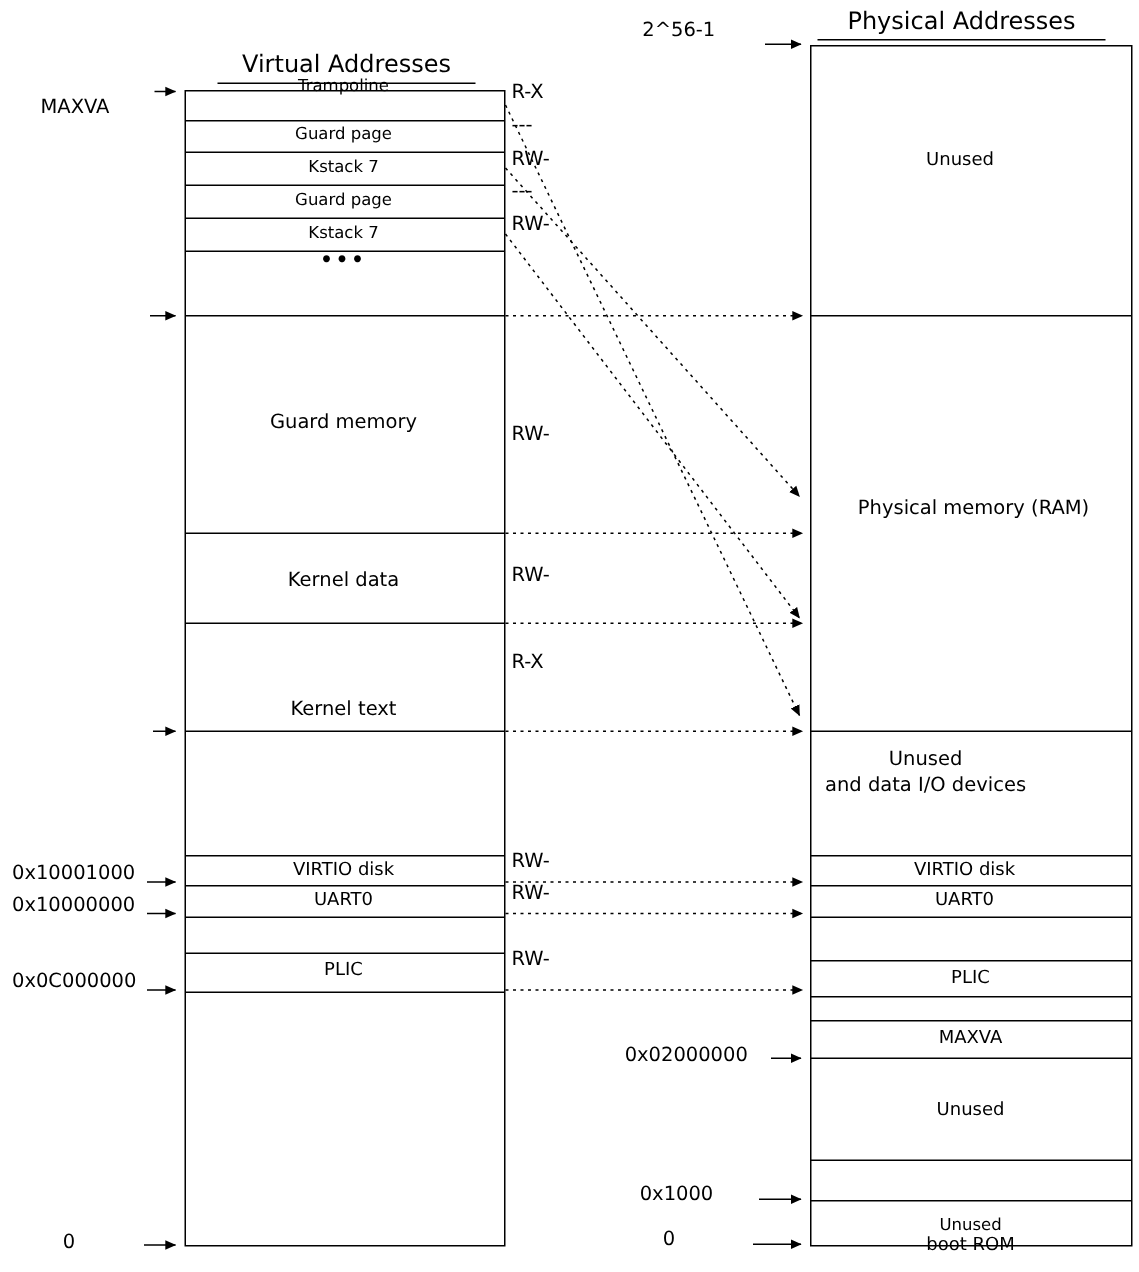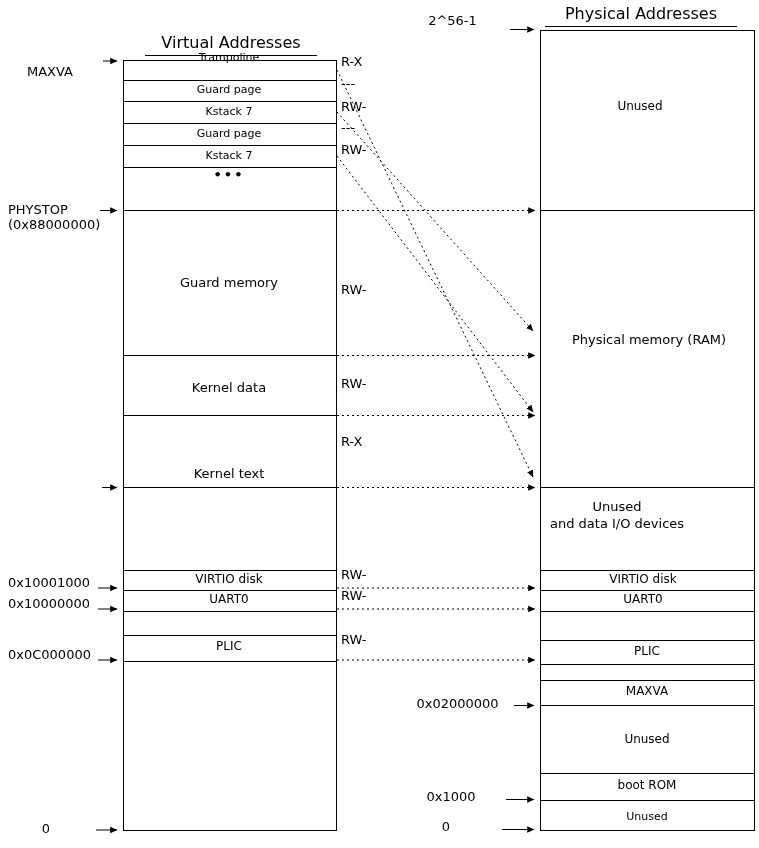--- a/index.html
+++ b/index.html
@@ -91,24 +91,20 @@
   <div class="lbl fs13" style="left:341px;top:121px">---</div>
   <div class="lbl fs13" style="left:341px;top:143px">RW-</div>
   <div class="lbl fs13" style="left:341px;top:283px">RW-</div>
   <div class="lbl fs13" style="left:341px;top:377px">RW-</div>
   <div class="lbl fs13" style="left:341px;top:435px">R-X</div>
   <div class="lbl fs13" style="left:341px;top:568px">RW-</div>
   <div class="lbl fs13" style="left:341px;top:589px">RW-</div>
   <div class="lbl fs13" style="left:341px;top:633px">RW-</div>
 
   <div class="lbl rt fs13" style="left:0;width:100px;top:65px">MAXVA</div>
-  <div class="lbl addr2" style="left:8px;top:202px">
-    <div>PHYSTOP</div>
-    <div>(0x88000000)</div>
-  </div>
   <div class="lbl fs13" style="left:8px;top:576px">0x10001000</div>
   <div class="lbl fs13" style="left:8px;top:597px">0x10000000</div>
   <div class="lbl fs13" style="left:8px;top:648px">0x0C000000</div>
   <div class="lbl rt fs13" style="left:0;width:92px;top:822px">0</div>
 
   <div class="lbl rt fs13" style="left:400px;width:105px;top:14px">2^56-1</div>
   <div class="lbl rt fs13" style="left:405px;width:105px;top:697px">0x02000000</div>
   <div class="lbl rt fs13" style="left:400px;width:102px;top:790px">0x1000</div>
   <div class="lbl rt fs13" style="left:395px;width:102px;top:820px">0</div>
 
@@ -116,16 +112,16 @@
   <div class="lbl ctr fs13" style="left:649px;top:340px">Physical memory (RAM)</div>
   <div class="lbl fs13" style="left:550px;top:498px;line-height:17px">
     <div>Unused</div>
     <div>and data I/O devices</div>
   </div>
   <div class="lbl ctr fs12" style="left:643px;top:580px">VIRTIO disk</div>
   <div class="lbl ctr fs12" style="left:643px;top:600px">UART0</div>
   <div class="lbl ctr fs12" style="left:647px;top:652px">PLIC</div>
   <div class="lbl ctr fs12" style="left:647px;top:692px">MAXVA</div>
   <div class="lbl ctr fs12" style="left:647px;top:740px">Unused</div>
-  <div class="lbl ctr fs12" style="left:647px;top:786px">boot ROM</div>
+  <div class="lbl ctr fs12" style="left:647px;top:830px">boot ROM</div>
   <div class="lbl ctr fs11" style="left:647px;top:817px">Unused</div>
 
 </div>
 
 </body></html>

